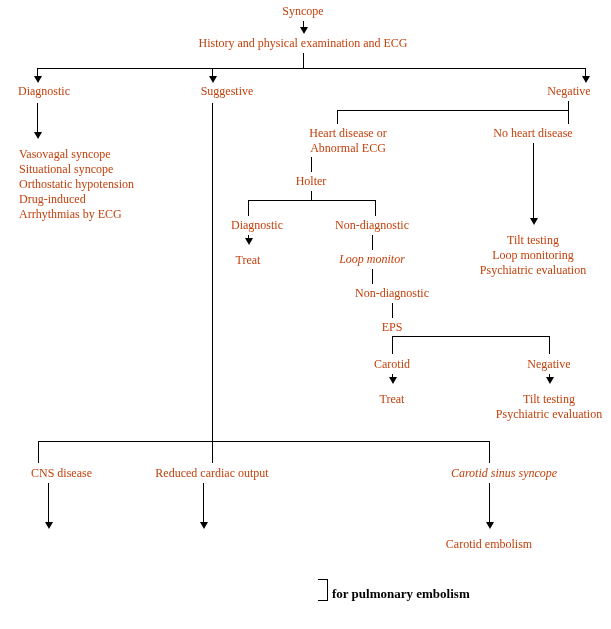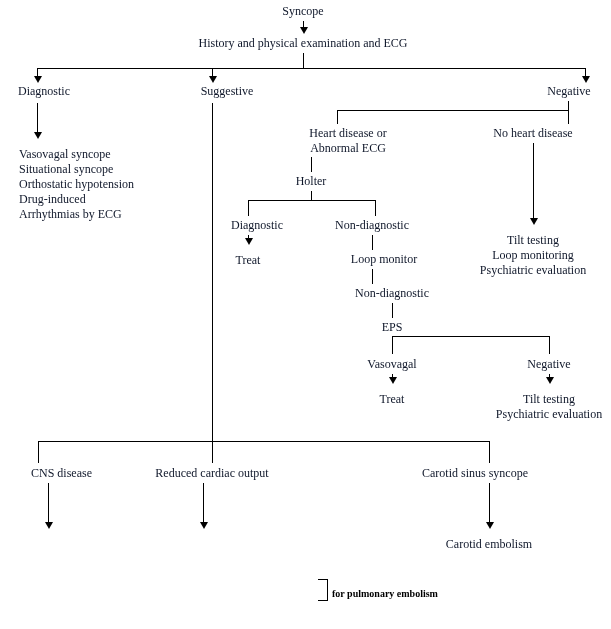--- a/index.html
+++ b/index.html
@@ -16,27 +16,27 @@
     font-family: "Liberation Serif", "DejaVu Serif", serif;
     color: #000000;
     overflow: hidden;
   }
   
   .node {
     position: absolute;
     font-size: 12px;
     line-height: 15px;
     white-space: pre;
-    color: #0f172a;
+    color: #c2410c;
   }
   .node.ctr  { transform: translateX(-50%); text-align: center; }
   .node.left { text-align: left; }
   .tiny {
     position: absolute;
-    font-size: 10px;
+    font-size: 13px;
     line-height: 9px;
     white-space: pre;
     font-family: "Liberation Serif", "DejaVu Serif", serif;
     font-weight: bold;
   }
   
   .vline {
     position: absolute;
     width: 1px;
     background: #000;
@@ -122,53 +122,53 @@
   <div class="vline" style="left:375px; top:200px; height:16px;"></div>
 
   <div class="node ctr" style="left:257px; top:218px;">Diagnostic</div>
   <div class="node ctr" style="left:372px; top:218px;">Non-diagnostic</div>
 
   <div class="vline" style="left:248px; top:235px; height:6px;"></div>
   <div class="arrow" style="left:248.5px; top:238px;"></div>
   <div class="node ctr" style="left:248px; top:253px;">Treat</div>
 
   <div class="vline" style="left:372px; top:235px; height:15px;"></div>
-  <div class="node ctr" style="left:384px; top:252px;">Loop monitor</div>
+  <div class="node ctr" style="left:372px; top:252px;font-style:italic;">Loop monitor</div>
 
   <div class="vline" style="left:372px; top:269px; height:15px;"></div>
   <div class="node ctr" style="left:392px; top:286px;">Non-diagnostic</div>
 
   <div class="vline" style="left:392px; top:303px; height:15px;"></div>
   <div class="node ctr" style="left:392px; top:320px;">EPS</div>
 
   <div class="vline" style="left:392px; top:336px; height:9px;"></div>
   <div class="hline" style="left:392px; top:336px; width:158px;"></div>
   <div class="vline" style="left:549px; top:336px; height:18px;"></div>
   <div class="vline" style="left:392px; top:336px; height:18px;"></div>
 
-  <div class="node ctr" style="left:392px; top:357px;">Vasovagal</div>
+  <div class="node ctr" style="left:392px; top:357px;">Carotid</div>
   <div class="node ctr" style="left:549px; top:357px;">Negative</div>
 
   <div class="vline" style="left:392px; top:374px; height:6px;"></div>
   <div class="arrow" style="left:392.5px; top:377px;"></div>
   <div class="node ctr" style="left:392px; top:392px;">Treat</div>
 
   <div class="vline" style="left:549px; top:374px; height:6px;"></div>
   <div class="arrow" style="left:549.5px; top:377px;"></div>
   <div class="node ctr" style="left:549px; top:392px;">Tilt testing
 Psychiatric evaluation</div>
 
   <div class="hline" style="left:38px; top:441px; width:452px;"></div>
   <div class="vline" style="left:38px;  top:441px; height:22px;"></div>
   <div class="vline" style="left:212px; top:441px; height:22px;"></div>
   <div class="vline" style="left:489px; top:441px; height:22px;"></div>
 
   <div class="node left" style="left:31px; top:466px;">CNS disease</div>
   <div class="node ctr" style="left:212px; top:466px;">Reduced cardiac output</div>
-  <div class="node ctr" style="left:475px; top:466px;">Carotid sinus syncope</div>
+  <div class="node ctr" style="left:504px; top:466px;font-style:italic;">Carotid sinus syncope</div>
 
   <div class="vline" style="left:48px; top:483px; height:42px;"></div>
   <div class="arrow" style="left:48.5px; top:522px;"></div>
 
   <div class="vline" style="left:203px; top:483px; height:42px;"></div>
   <div class="arrow" style="left:203.5px; top:522px;"></div>
 
   <div class="bracket" style="left:318px; top:579px; width:9px; height:20px;"></div>
   <div class="tiny" style="left:332px; top:589px;">for pulmonary embolism</div>
 

